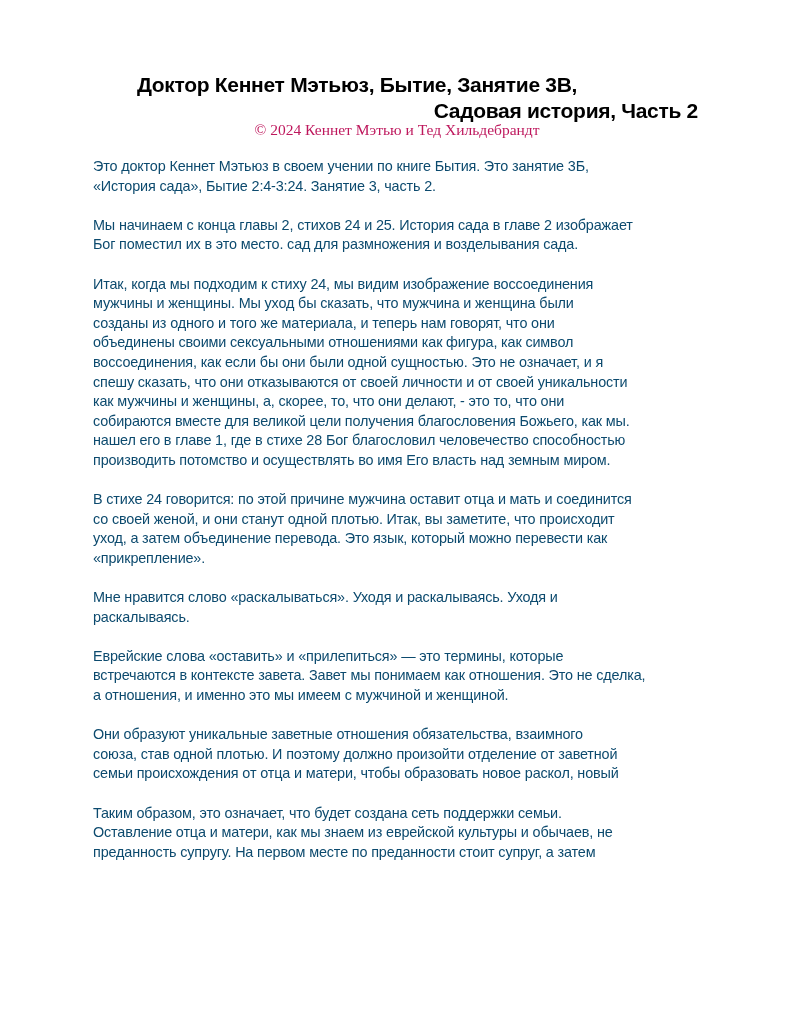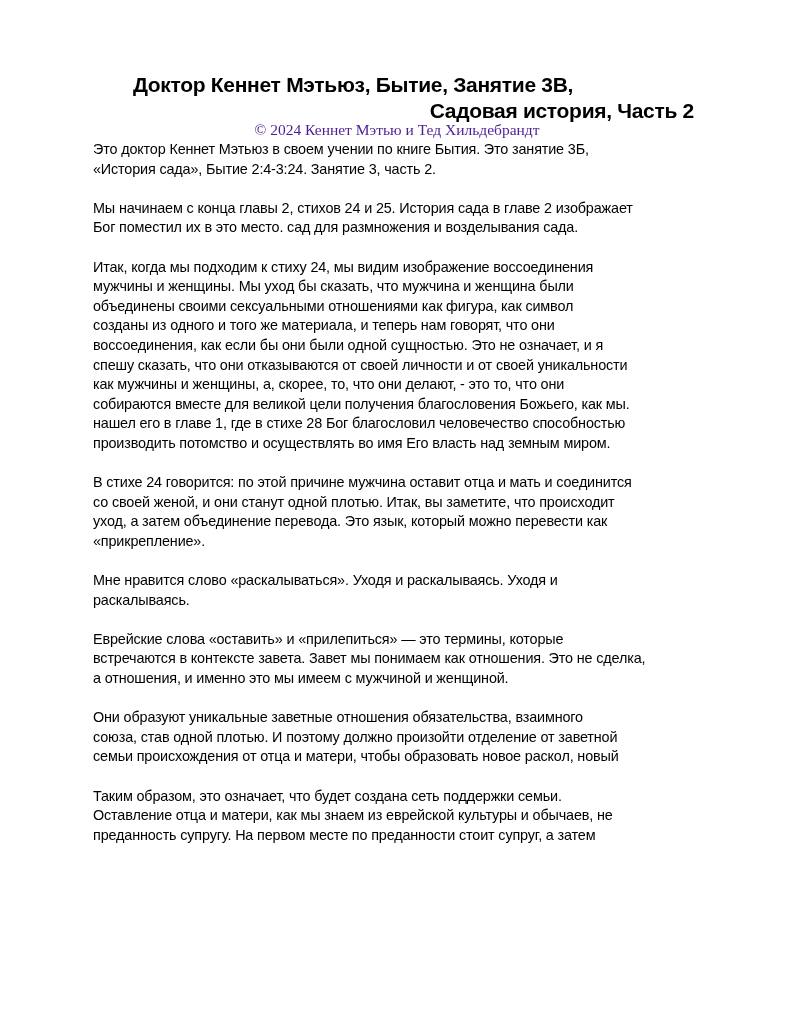--- a/index.html
+++ b/index.html
@@ -1,32 +1,32 @@
 <!DOCTYPE html>
 <html><head>
 <meta charset="utf-8">
 <style>
   html, body { margin: 0; padding: 0; background: #ffffff; }
   body { width: 794px; height: 1024px; position: relative; overflow: hidden; color: #111; }
   .page { position: absolute; left: 0; top: 0; width: 794px; height: 1024px; background: #fff; }
   .title {
-    position: absolute; left: 0; width: 682px; text-align: center;
+    position: absolute; left: 16px; width: 682px; text-align: center;
     font-family: "Liberation Sans", sans-serif; font-weight: bold;
-    font-size: 21px; line-height: 26px; color: #000; letter-spacing: -0.3px; padding-left: 12px;
+    font-size: 21px; line-height: 26px; color: #000; letter-spacing: -0.3px;
   }
   .title1 { top: 72px; }
   .title2 { top: 98px; text-align: right; }
   .copyright {
     position: absolute; left: 0; width: 794px; text-align: center; top: 121px;
-    font-family: "Liberation Serif", serif; font-size: 15.5px; line-height: 18px; color: #4c1d95;
+    font-family: "Liberation Serif", serif; font-size: 15.5px; line-height: 18px; color: #be185d;
   }
   .body {
-    position: absolute; left: 93px; top: 140px; width: 612px;
+    position: absolute; left: 93px; top: 157px; width: 612px;
     font-family: "Liberation Sans", sans-serif; font-size: 14.4px; line-height: 19.6px;
-    color: #000000; letter-spacing: -0.15px;
+    color: #0c4a6e; letter-spacing: -0.15px;
   }
   .para { margin: 0 0 19.6px 0; }
   .line { display: block; white-space: nowrap; }
 </style>
 </head>
 <body>
 
 <div class="page">
   <div class="title title1">Доктор Кеннет Мэтьюз, Бытие, Занятие 3В,</div>
   <div class="title title2">Садовая история, Часть 2</div>
@@ -37,22 +37,22 @@
       <span class="line">Это доктор Кеннет Мэтьюз в своем учении по книге Бытия. Это занятие 3Б,</span>
       <span class="line">«История сада», Бытие 2:4-3:24. Занятие 3, часть 2.</span>
     </p>
     <p class="para">
       <span class="line">Мы начинаем с конца главы 2, стихов 24 и 25. История сада в главе 2 изображает</span>
       <span class="line">Бог поместил их в это место. сад для размножения и возделывания сада.</span>
     </p>
     <p class="para">
       <span class="line">Итак, когда мы подходим к стиху 24, мы видим изображение воссоединения</span>
       <span class="line">мужчины и женщины. Мы уход бы сказать, что мужчина и женщина были</span>
+      <span class="line">созданы из одного и того же материала, и теперь нам говорят, что они</span>
       <span class="line">объединены своими сексуальными отношениями как фигура, как символ</span>
-      <span class="line">созданы из одного и того же материала, и теперь нам говорят, что они</span>
       <span class="line">воссоединения, как если бы они были одной сущностью. Это не означает, и я</span>
       <span class="line">спешу сказать, что они отказываются от своей личности и от своей уникальности</span>
       <span class="line">как мужчины и женщины, а, скорее, то, что они делают, - это то, что они</span>
       <span class="line">собираются вместе для великой цели получения благословения Божьего, как мы.</span>
       <span class="line">нашел его в главе 1, где в стихе 28 Бог благословил человечество способностью</span>
       <span class="line">производить потомство и осуществлять во имя Его власть над земным миром.</span>
     </p>
     <p class="para">
       <span class="line">В стихе 24 говорится: по этой причине мужчина оставит отца и мать и соединится</span>
       <span class="line">со своей женой, и они станут одной плотью. Итак, вы заметите, что происходит</span>

